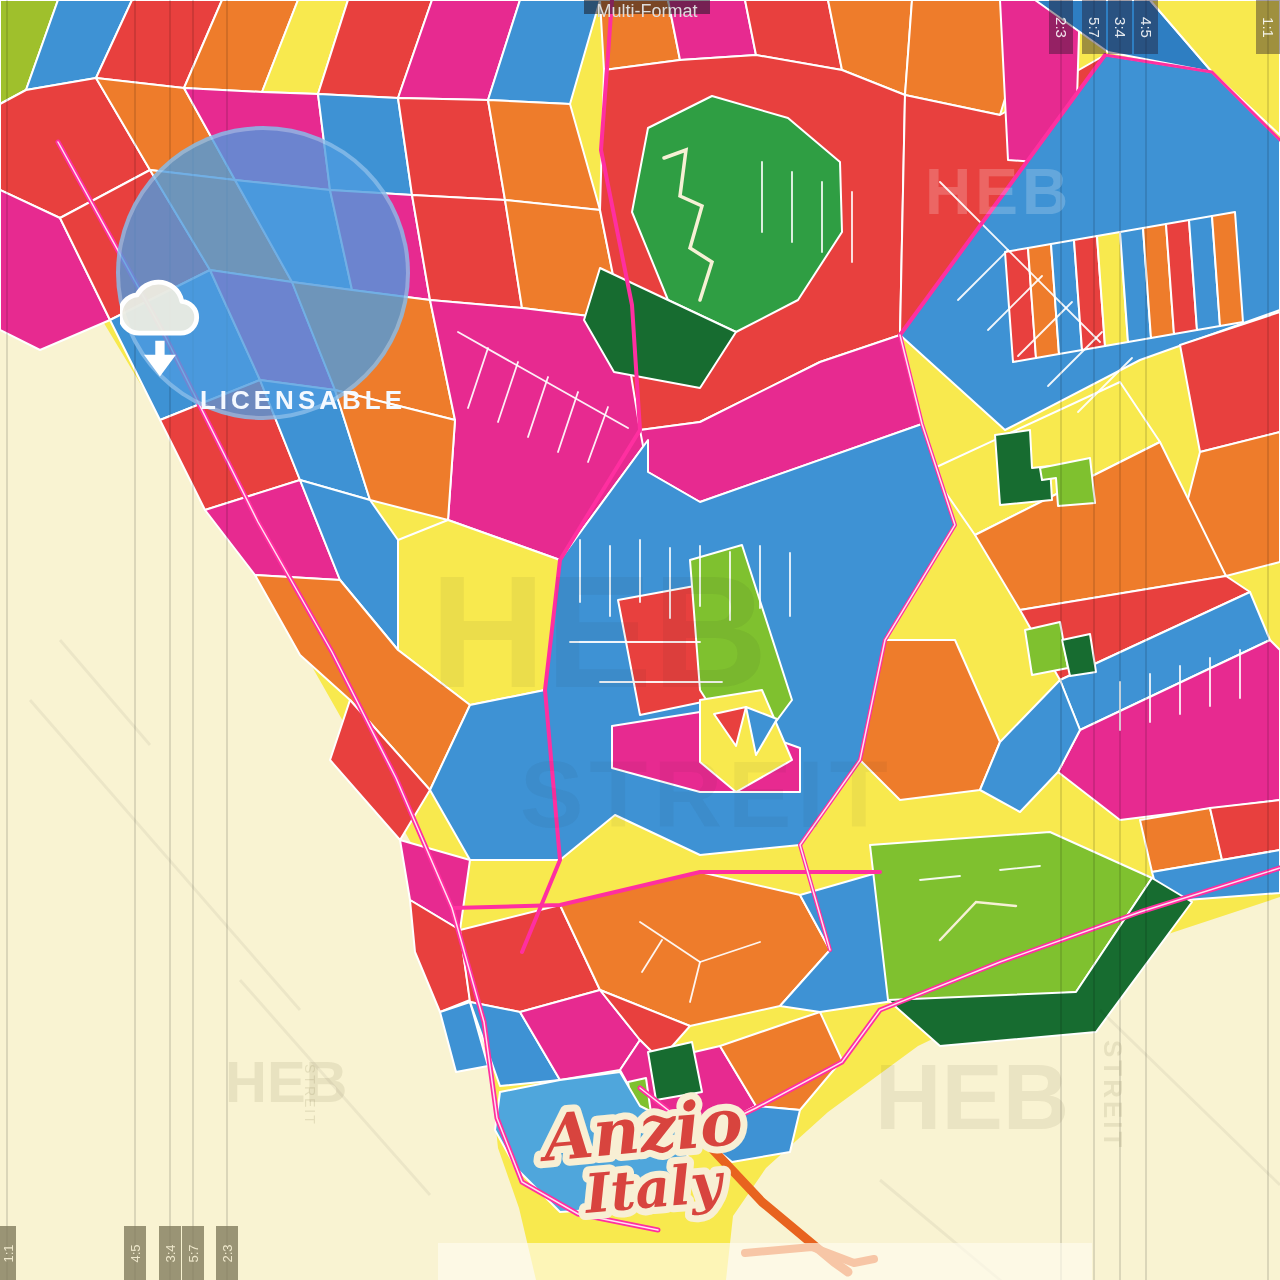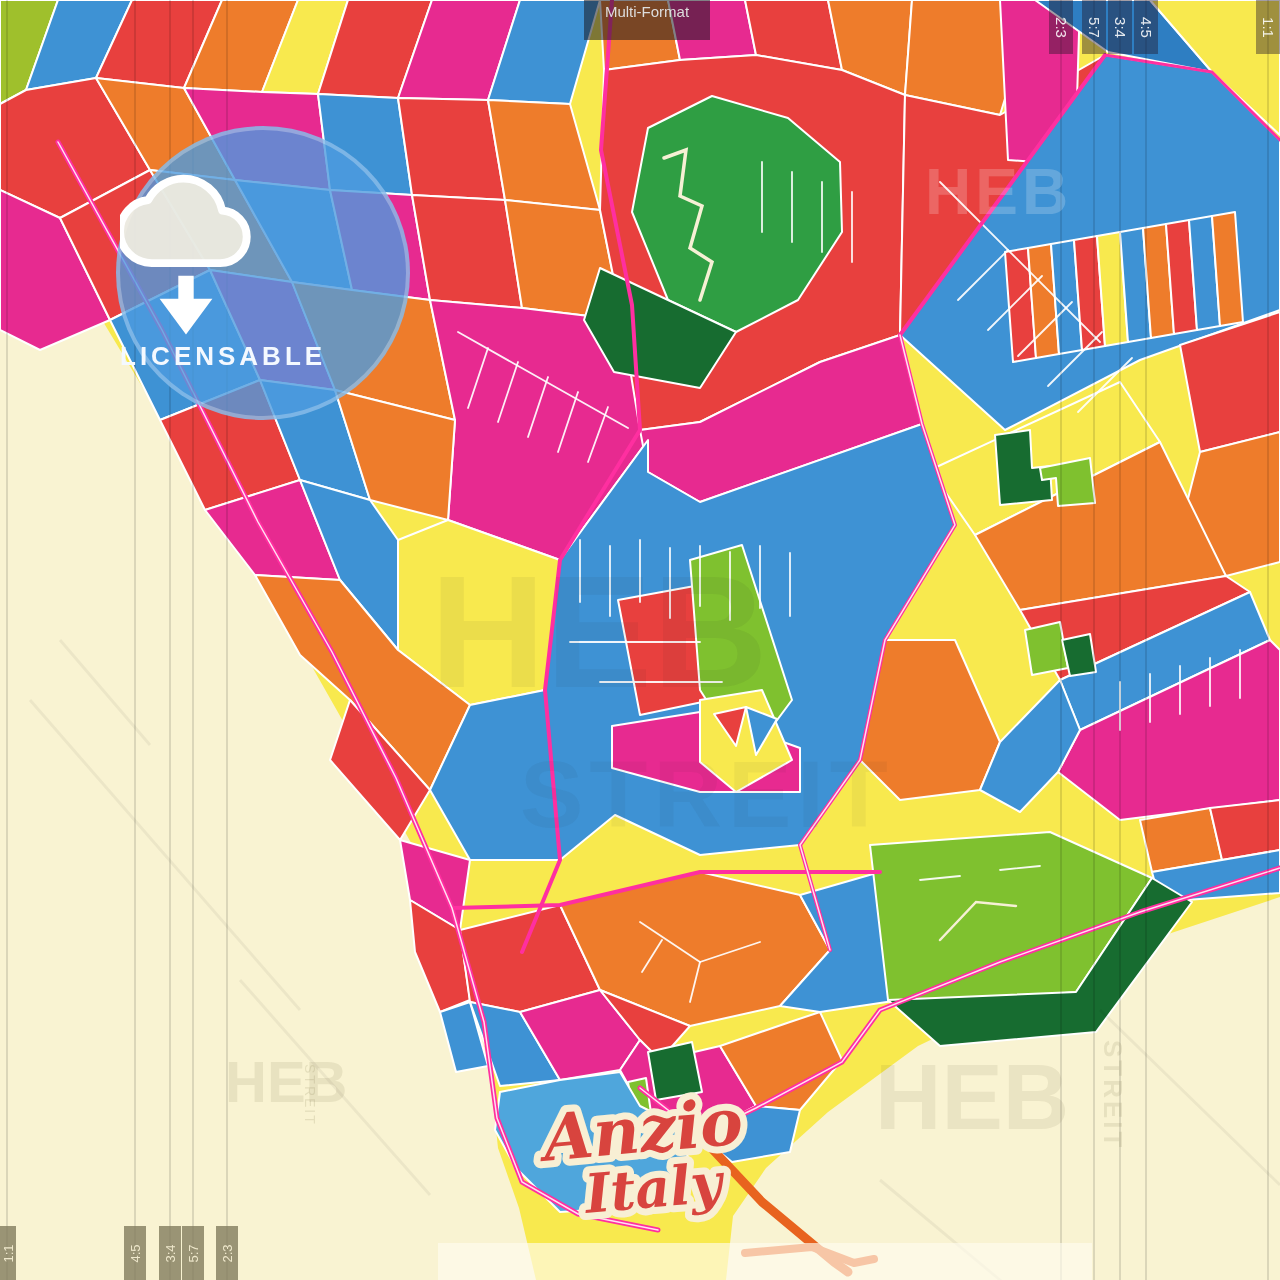--- a/index.html
+++ b/index.html
@@ -15,33 +15,33 @@
   .blocks polygon{stroke:#FFFFFF;stroke-width:2;stroke-linejoin:round;}
   .streets polyline{stroke:rgba(255,255,255,.92);stroke-width:1.8;fill:none;stroke-linecap:round;}
   .roads polyline{stroke:#FF2FA0;fill:none;stroke-linecap:round;stroke-linejoin:round;}
   .roadcore polyline{stroke:rgba(255,255,255,.85);fill:none;stroke-linecap:round;}
   .piers polyline{stroke:#E8631F;fill:none;stroke-linecap:round;stroke-linejoin:round;}
   .guides line{stroke:rgba(0,0,0,.20);stroke-width:1.2;}
   .scratch line{stroke:rgba(0,0,0,.05);stroke-width:3;}
   .parkpaths polyline{stroke:#F6F0D5;fill:none;stroke-linecap:round;}
 
   
-  .format-tag{position:absolute;left:584px;top:0;width:126px;height:40px;
-    background:rgba(25,25,32,.55);color:#DDDDDD;font-size:15px;line-height:23px;
+  .format-tag{position:absolute;left:584px;top:0;width:126px;height:14px;
+    background:rgba(25,25,32,.55);color:#DDDDDD;font-size:18px;line-height:23px;
     text-align:center;}
   .ratio-bar{position:absolute;display:flex;align-items:center;justify-content:center;}
   .ratio-bar span{display:block;white-space:nowrap;}
   .ratio-top .ratio-bar{top:0;width:24px;height:54px;background:rgba(35,22,40,.42);}
   .ratio-top .ratio-bar span{transform:rotate(90deg);color:rgba(255,255,255,.88);font-size:15px;}
   .ratio-bottom .ratio-bar{bottom:0;height:54px;background:rgba(130,124,94,.80);}
   .ratio-bottom .ratio-bar span{transform:rotate(-90deg);color:#EFE8CC;font-size:13px;}
 
   .badge{position:absolute;left:116px;top:126px;width:294px;height:294px;border-radius:50%;
     background:rgba(77,155,222,.80);border:4px solid rgba(255,255,255,.28);
-    box-sizing:border-box;display:flex;flex-direction:column;align-items:flex-start;}
+    box-sizing:border-box;display:flex;flex-direction:row;align-items:flex-end;}
   .badge .icon{margin-top:22px;width:132px;height:187px;}
   .badge .label{margin-top:2px;color:#F4F9FF;font-size:26px;font-weight:bold;letter-spacing:4px;}
 
   .wm{position:absolute;font-weight:bold;white-space:nowrap;pointer-events:none;}
   .wm-center{left:430px;top:540px;font-size:160px;color:rgba(40,40,40,.06);}
   .wm-center2{left:520px;top:740px;font-size:95px;color:rgba(40,40,40,.05);letter-spacing:6px;}
   .wm-tr{left:925px;top:155px;font-size:64px;color:rgba(255,255,255,.20);letter-spacing:4px;}
   .wm-bl{left:225px;top:1048px;font-size:58px;color:rgba(90,82,40,.10);}
   .wm-bl-s{left:318px;top:1064px;font-size:14px;color:rgba(90,82,40,.13);letter-spacing:2px;
     transform:rotate(90deg);transform-origin:left top;font-weight:normal;}

